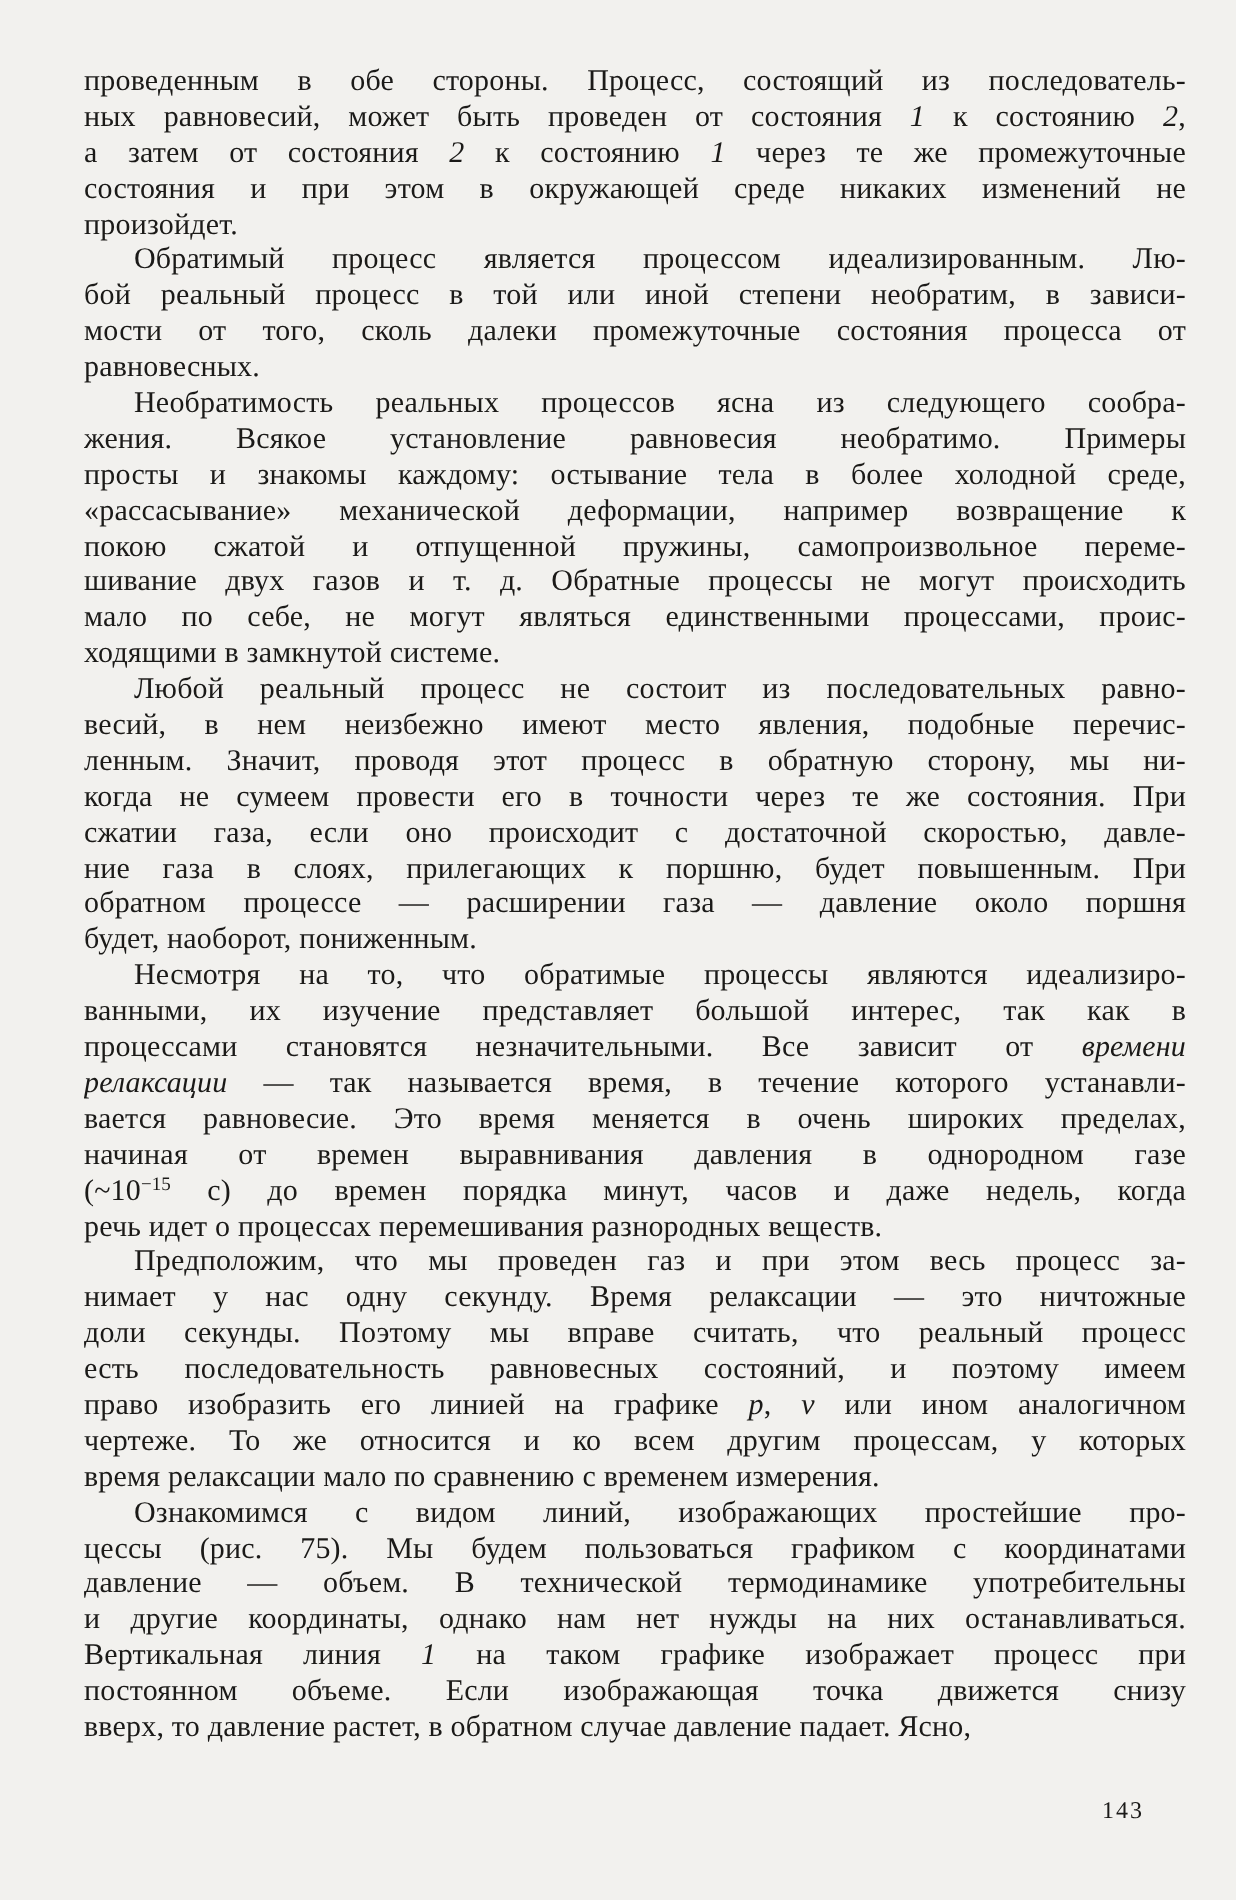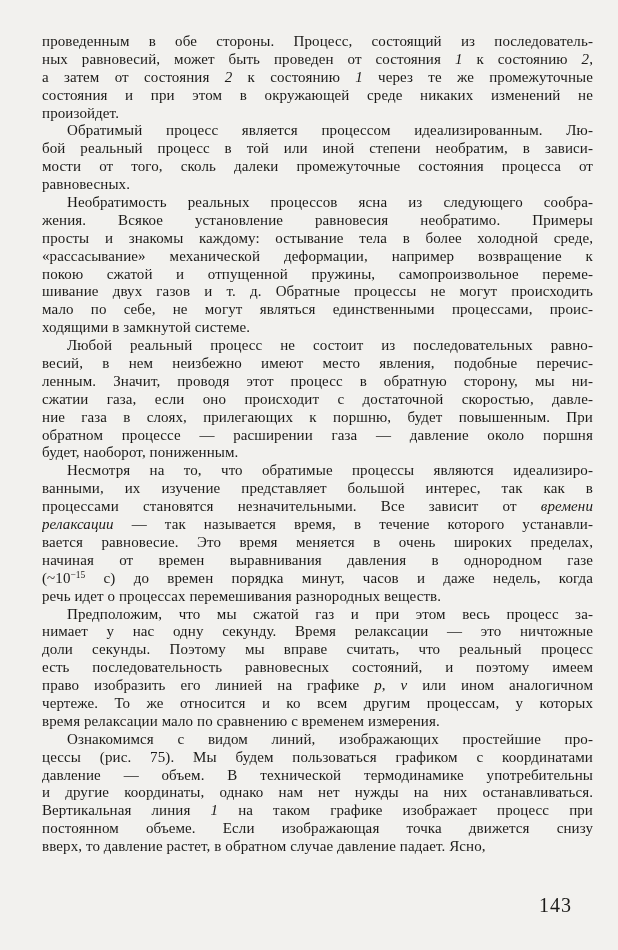--- a/index.html
+++ b/index.html
@@ -55,21 +55,21 @@
   .line sup {
     font-size: 9.5px;
     line-height: 0;
     vertical-align: 5px;
     letter-spacing: 0;
   }
   .folio {
     position: absolute;
     right: 46px;
     top: 897px;
-    font-size: 20px;
+    font-size: 12px;
     line-height: 17px;
     letter-spacing: 1px;
   }
 </style>
 </head>
 <body>
 
 <div class="page">
   <div class="text-block">
       <div class="paragraph">
@@ -92,37 +92,38 @@
         <div class="line"><span>«рассасывание» механической деформации, например возвращение к</span></div>
         <div class="line"><span>покою сжатой и отпущенной пружины, самопроизвольное переме-</span></div>
         <div class="line"><span>шивание двух газов и т. д. Обратные процессы не могут происходить</span></div>
         <div class="line"><span>мало по себе, не могут являться единственными процессами, проис-</span></div>
         <div class="line pend"><span>ходящими в замкнутой системе.</span></div>
       </div>
       <div class="paragraph">
         <div class="line indent"><span>Любой реальный процесс не состоит из последовательных равно-</span></div>
         <div class="line"><span>весий, в нем неизбежно имеют место явления, подобные перечис-</span></div>
         <div class="line"><span>ленным. Значит, проводя этот процесс в обратную сторону, мы ни-</span></div>
+        <div class="line"><span>когда не сумеем провести его в точности через те же состояния. При</span></div>
         <div class="line"><span>сжатии газа, если оно происходит с достаточной скоростью, давле-</span></div>
         <div class="line"><span>ние газа в слоях, прилегающих к поршню, будет повышенным. При</span></div>
         <div class="line"><span>обратном процессе — расширении газа — давление около поршня</span></div>
         <div class="line pend"><span>будет, наоборот, пониженным.</span></div>
       </div>
       <div class="paragraph">
         <div class="line indent"><span>Несмотря на то, что обратимые процессы являются идеализиро-</span></div>
         <div class="line"><span>ванными, их изучение представляет большой интерес, так как в</span></div>
         <div class="line"><span>процессами становятся незначительными. Все зависит от </span><i>времени</i></div>
         <div class="line"><i>релаксации</i><span> — так называется время, в течение которого устанавли-</span></div>
         <div class="line"><span>вается равновесие. Это время меняется в очень широких пределах,</span></div>
         <div class="line"><span>начиная от времен выравнивания давления в однородном газе</span></div>
         <div class="line"><span>(~10</span><sup>−15</sup><span> с) до времен порядка минут, часов и даже недель, когда</span></div>
         <div class="line pend"><span>речь идет о процессах перемешивания разнородных веществ.</span></div>
       </div>
       <div class="paragraph">
-        <div class="line indent"><span>Предположим, что мы сжатой газ и при этом весь процесс за-</span></div>
+        <div class="line indent"><span>Предположим, что мы проведен газ и при этом весь процесс за-</span></div>
         <div class="line"><span>нимает у нас одну секунду. Время релаксации — это ничтожные</span></div>
         <div class="line"><span>доли секунды. Поэтому мы вправе считать, что реальный процесс</span></div>
         <div class="line"><span>есть последовательность равновесных состояний, и поэтому имеем</span></div>
         <div class="line"><span>право изобразить его линией на графике </span><i>p</i><span>, </span><i>v</i><span> или ином аналогичном</span></div>
         <div class="line"><span>чертеже. То же относится и ко всем другим процессам, у которых</span></div>
         <div class="line pend"><span>время релаксации мало по сравнению с временем измерения.</span></div>
       </div>
       <div class="paragraph">
         <div class="line indent"><span>Ознакомимся с видом линий, изображающих простейшие про-</span></div>
         <div class="line"><span>цессы (рис. 75). Мы будем пользоваться графиком с координатами</span></div>

